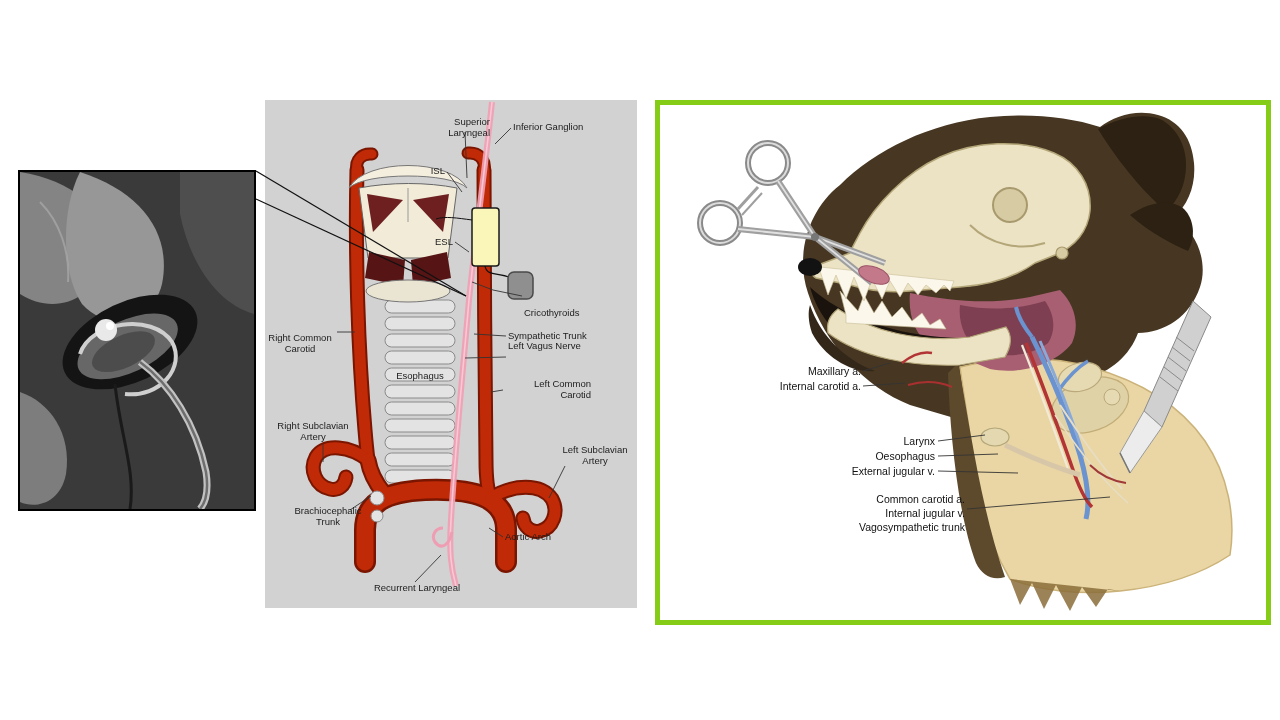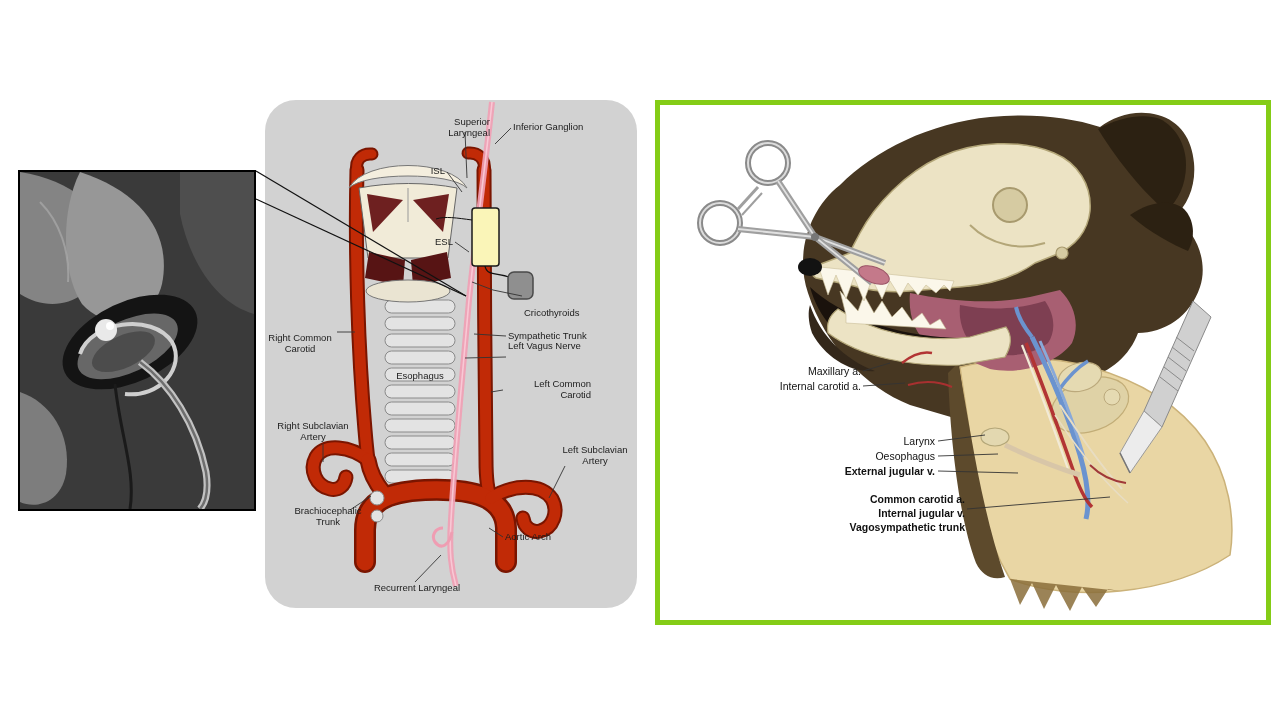--- a/index.html
+++ b/index.html
@@ -1,28 +1,28 @@
 <!DOCTYPE html>
 <html><head>
 <meta charset="utf-8">
 <style>
   html,body{margin:0;padding:0;background:#fff;}
   #slide{position:relative;width:1280px;height:720px;background:#ffffff;overflow:hidden;
          font-family:"Liberation Sans",sans-serif;}
   .panel{position:absolute;}
   #photo-inset{left:18px;top:170px;width:238px;height:341px;border:2px solid #000;
                box-sizing:border-box;background:#2a2a2a;}
-  #mid-panel{left:265px;top:100px;width:372px;height:508px;background:#d2d2d2;border-radius:31px;}
+  #mid-panel{left:265px;top:100px;width:372px;height:508px;background:#d2d2d2;}
   #right-panel{left:655px;top:100px;width:606px;height:515px;background:#ffffff;
                border:5px solid #84cc16;box-sizing:content-box;}
   svg{display:block;}
   #connector-svg{position:absolute;left:0;top:0;pointer-events:none;}
   .lbl{position:absolute;font-size:9.5px;line-height:1.18;color:#1c1c1c;white-space:pre-line;}
   #right-panel .lbl{font-size:10.5px;color:#111;}
-  .b{font-weight:700;}
+  .b{font-weight:400;}
 </style>
 </head>
 <body>
 
 <div id="slide">
 
   <div id="photo-inset" class="panel">
     <svg width="234" height="337" viewBox="0 0 234 337">
       <rect x="0" y="0" width="234" height="337" fill="#3a3a3a"></rect>
       <path d="M0,0 C60,10 92,42 82,92 C72,132 30,142 0,122 Z" fill="#848484"></path>

